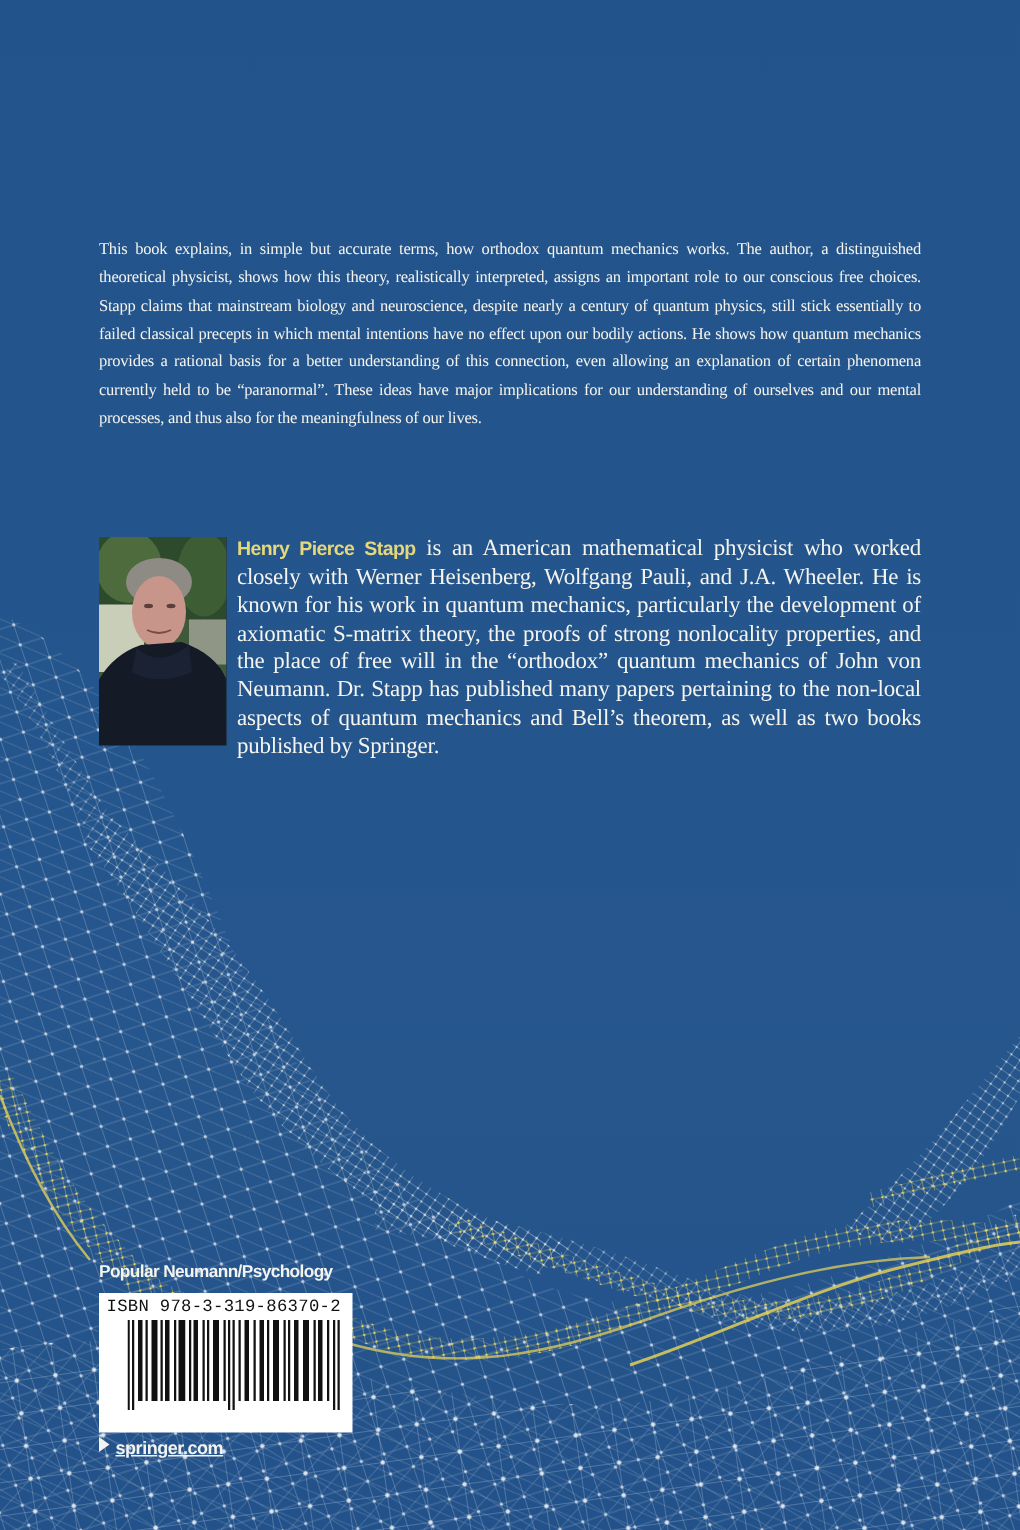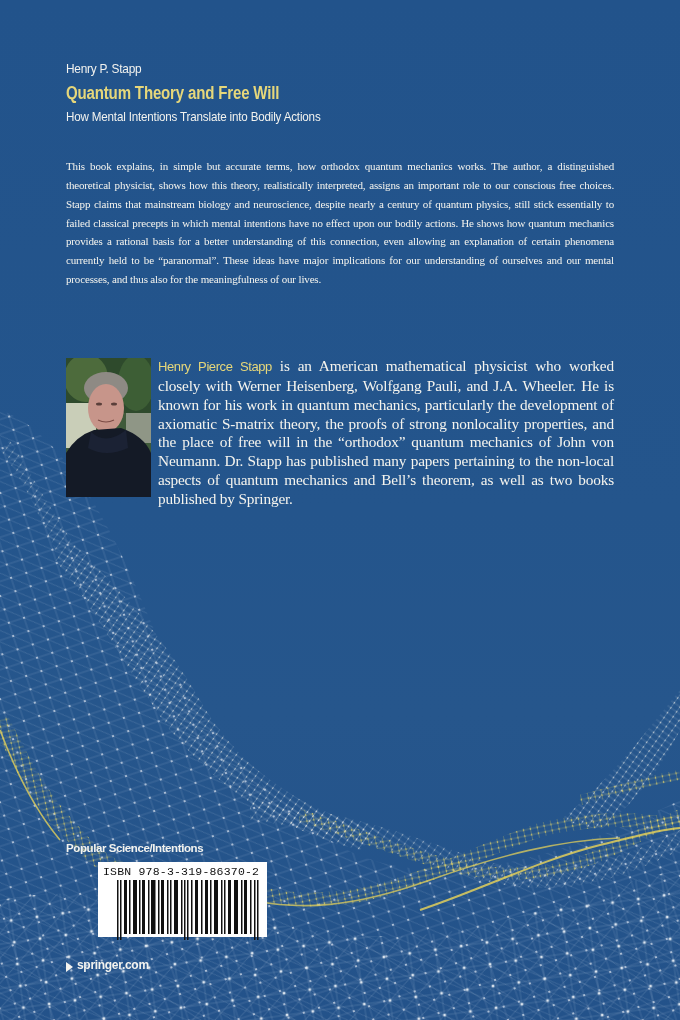--- a/index.html
+++ b/index.html
@@ -12,27 +12,27 @@
   .cover { position: absolute; left: 0; top: 0; width: 680px; height: 1020px; background: linear-gradient(180deg, #22538b 0%, #24558c 50%, #26568c 70%, #23528a 100%); }
   .bg-art { position: absolute; left: 0; top: 0; width: 680px; height: 1020px; }
   .header { position: absolute; left: 66px; top: 60px; font-family: "Liberation Sans", "DejaVu Sans", sans-serif; }
   .author { color: #f3f3ef; font-size: 13.5px; letter-spacing: -0.3px; line-height: 18px; transform: scaleX(0.88); transform-origin: left; white-space: nowrap; }
   .title { color: #e6d77a; font-size: 17.5px; font-weight: bold; line-height: 24px; margin-top: 3px; transform: scaleX(0.86); transform-origin: left; white-space: nowrap; letter-spacing: -0.2px; }
   .subtitle { color: #f3f3ef; font-size: 13.5px; line-height: 18px; margin-top: 3px; transform: scaleX(0.86); transform-origin: left; white-space: nowrap; letter-spacing: -0.2px; }
   .blurb { position: absolute; left: 66px; top: 157px; width: 548px; color: #f5f4ee; font-size: 11px; line-height: 18.85px; text-align: justify; letter-spacing: -0.15px; hyphens: manual; }
   .bio-wrap { position: absolute; left: 66px; top: 357px; width: 548px; }
   .photo { position: absolute; left: 0; top: 1px; width: 85px; height: 139px; overflow: hidden; background: #1a2230; }
   .bio { position: absolute; left: 92px; top: 0; width: 456px; color: #f5f4ee; font-size: 15.3px; line-height: 18.85px; text-align: justify; letter-spacing: -0.15px; }
-  .bio-name { color: #e6d77a; font-family: "Liberation Sans", "DejaVu Sans", sans-serif; font-weight: normal; font-size: 13px; letter-spacing: -0.4px; }
+  .bio-name { color: #e6d77a; font-family: "Liberation Sans", "DejaVu Sans", sans-serif; font-weight: bold; font-size: 13px; letter-spacing: -0.4px; }
   .category { position: absolute; left: 66px; top: 842px; color: #f3f3ef; font-family: "Liberation Sans", "DejaVu Sans", sans-serif; font-size: 11.5px; font-weight: bold; letter-spacing: -0.4px; }
-  .barcode-box { position: absolute; left: 66px; top: 862px; width: 169px; height: 75px; background: #ffffff; margin-left: 32px; }
+  .barcode-box { position: absolute; left: 66px; top: 862px; width: 169px; height: 93px; background: #ffffff; }
   .isbn-text { position: absolute; left: 5px; top: 3px; font-family: "Liberation Mono", "DejaVu Sans Mono", monospace; font-size: 11.5px; color: #111; letter-spacing: 0.2px; white-space: nowrap; }
   .bars { position: absolute; left: 19px; top: 18px; width: 144px; height: 60px; }
   .ean-text { position: absolute; left: 3px; top: 72px; font-family: "Liberation Sans", "DejaVu Sans", sans-serif; font-size: 18px; color: #111; white-space: nowrap; letter-spacing: 0.5px; }
-  .springer { position: absolute; left: 66px; top: 958px; color: #f3f3ef; font-family: "Liberation Sans", "DejaVu Sans", sans-serif; font-size: 12px; font-weight: bold; letter-spacing: -0.3px; display: flex; align-items: flex-end; gap: 4px; }
+  .springer { position: absolute; left: 66px; top: 958px; color: #f3f3ef; font-family: "Liberation Sans", "DejaVu Sans", sans-serif; font-size: 12px; font-weight: bold; letter-spacing: -0.3px; display: flex; align-items: flex-start; gap: 4px; text-decoration: underline; }
   .springer .arrow { width: 0; height: 0; border-top: 5px solid transparent; border-bottom: 5px solid transparent; border-left: 7px solid #f3f3ef; display: inline-block; }
 </style>
 </head>
 <body>
 
 <div class="cover">
 
   <svg class="bg-art" viewBox="0 0 680 1020" xmlns="http://www.w3.org/2000/svg">
     <defs>
       <pattern id="meshW" width="16" height="14" patternUnits="userSpaceOnUse" patternTransform="rotate(-18)">
@@ -66,25 +66,20 @@
 
     <path d="M0 720 C 20 760, 40 800, 70 830 C 95 860, 110 870, 150 880" stroke="url(#meshGold)" stroke-width="18" fill="none"></path>
     <path d="M0 730 C 15 770, 35 810, 60 840" stroke="#e2cf5a" stroke-width="1.6" fill="none" opacity="0.8"></path>
     <path d="M200 870 C 260 900, 300 905, 360 895 C 430 880, 480 850, 540 830 C 600 815, 640 820, 680 825" stroke="url(#meshGold)" stroke-width="14" fill="none"></path>
     <path d="M230 895 C 300 915, 360 905, 430 880 C 500 855, 560 840, 620 838" stroke="#e2cf5a" stroke-width="1.6" fill="none" opacity="0.75"></path>
     <path d="M300 815 C 360 835, 420 860, 470 870 C 530 880, 580 870, 640 835 C 660 825, 670 820, 680 815" stroke="url(#meshGold)" stroke-width="12" fill="none"></path>
     <path d="M420 910 C 480 890, 540 860, 600 845 C 640 835, 660 830, 680 828" stroke="#e2cf5a" stroke-width="2" fill="none" opacity="0.85"></path>
     <path d="M580 800 C 620 790, 650 780, 680 775" stroke="url(#meshGold)" stroke-width="10" fill="none"></path>
   </svg>
 
-  <div class="header">
-    <div class="author">Henry P. Stapp</div>
-    <div class="title">Quantum Theory and Free Will</div>
-    <div class="subtitle">How Mental Intentions Translate into Bodily Actions</div>
-  </div>
 
   <p class="blurb" style="margin:0;">This book explains, in simple but accurate terms, how orthodox quantum mechan­ics works. The author, a distinguished theoretical physicist, shows how this theory, realistically interpreted, assigns an important role to our conscious free choices. Stapp claims that mainstream biology and neuroscience, despite nearly a century of quantum physics, still stick essentially to failed classical precepts in which mental intentions have no effect upon our bodily actions. He shows how quantum mechanics provides a rational basis for a better understanding of this connection, even allowing an explana­tion of certain phenomena currently held to be “paranormal”. These ideas have major implications for our understanding of ourselves and our mental processes, and thus also for the meaningfulness of our lives.</p>
 
   <div class="bio-wrap">
     <div class="photo" title="Portrait of Henry Pierce Stapp">
       <svg width="85" height="139" viewBox="0 0 85 139" xmlns="http://www.w3.org/2000/svg">
         <rect width="85" height="139" fill="#3f5a3a"></rect>
         <rect x="0" y="0" width="85" height="55" fill="#2e4a2c"></rect>
         <ellipse cx="20" cy="20" rx="22" ry="24" fill="#4d6b3c"></ellipse>
         <ellipse cx="70" cy="25" rx="18" ry="28" fill="#3d5e35"></ellipse>
@@ -95,21 +90,21 @@
         <ellipse cx="33" cy="46" rx="3" ry="1.5" fill="#5a3f3a"></ellipse>
         <ellipse cx="48" cy="46" rx="3" ry="1.5" fill="#5a3f3a"></ellipse>
         <path d="M32 62 Q40 66 48 62" stroke="#7a4a44" stroke-width="1.2" fill="none"></path>
         <path d="M0 139 L0 95 Q10 78 28 72 L55 70 Q78 78 85 95 L85 139 Z" fill="#141a26"></path>
         <path d="M25 74 Q40 88 60 72 L62 90 Q40 100 22 90 Z" fill="#1b2234"></path>
       </svg>
     </div>
     <p class="bio" style="margin:0;"><span class="bio-name">Henry Pierce Stapp</span><span> is an American mathematical physicist who worked closely with Werner Heisenberg, Wolfgang Pauli, and J.A. Wheeler. He is known for his work in quantum mechanics, particularly the develop­ment of axiomatic S-matrix theory, the proofs of strong nonlocality properties, and the place of free will in the “orthodox” quantum me­chanics of John von Neumann. Dr. Stapp has published many papers pertaining to the non-local aspects of quantum mechanics and Bell’s theorem, as well as two books published by Springer.</span></p>
   </div>
 
-  <div class="category">Popular Science/Intentions</div>
+  <div class="category">Popular Neumann/Psychology</div>
 
   <div class="barcode-box">
     <div class="isbn-text">ISBN 978-3-319-86370-2</div>
     <svg class="bars" viewBox="0 0 144 60" preserveAspectRatio="none" xmlns="http://www.w3.org/2000/svg">
       <g fill="#111">
         <rect x="0" y="0" width="1.5" height="60"></rect>
           <rect x="3" y="0" width="1.5" height="60"></rect>
         <rect x="7" y="0" width="3" height="54"></rect>
           <rect x="12" y="0" width="1.5" height="54"></rect>
         <rect x="16" y="0" width="4" height="54"></rect>

